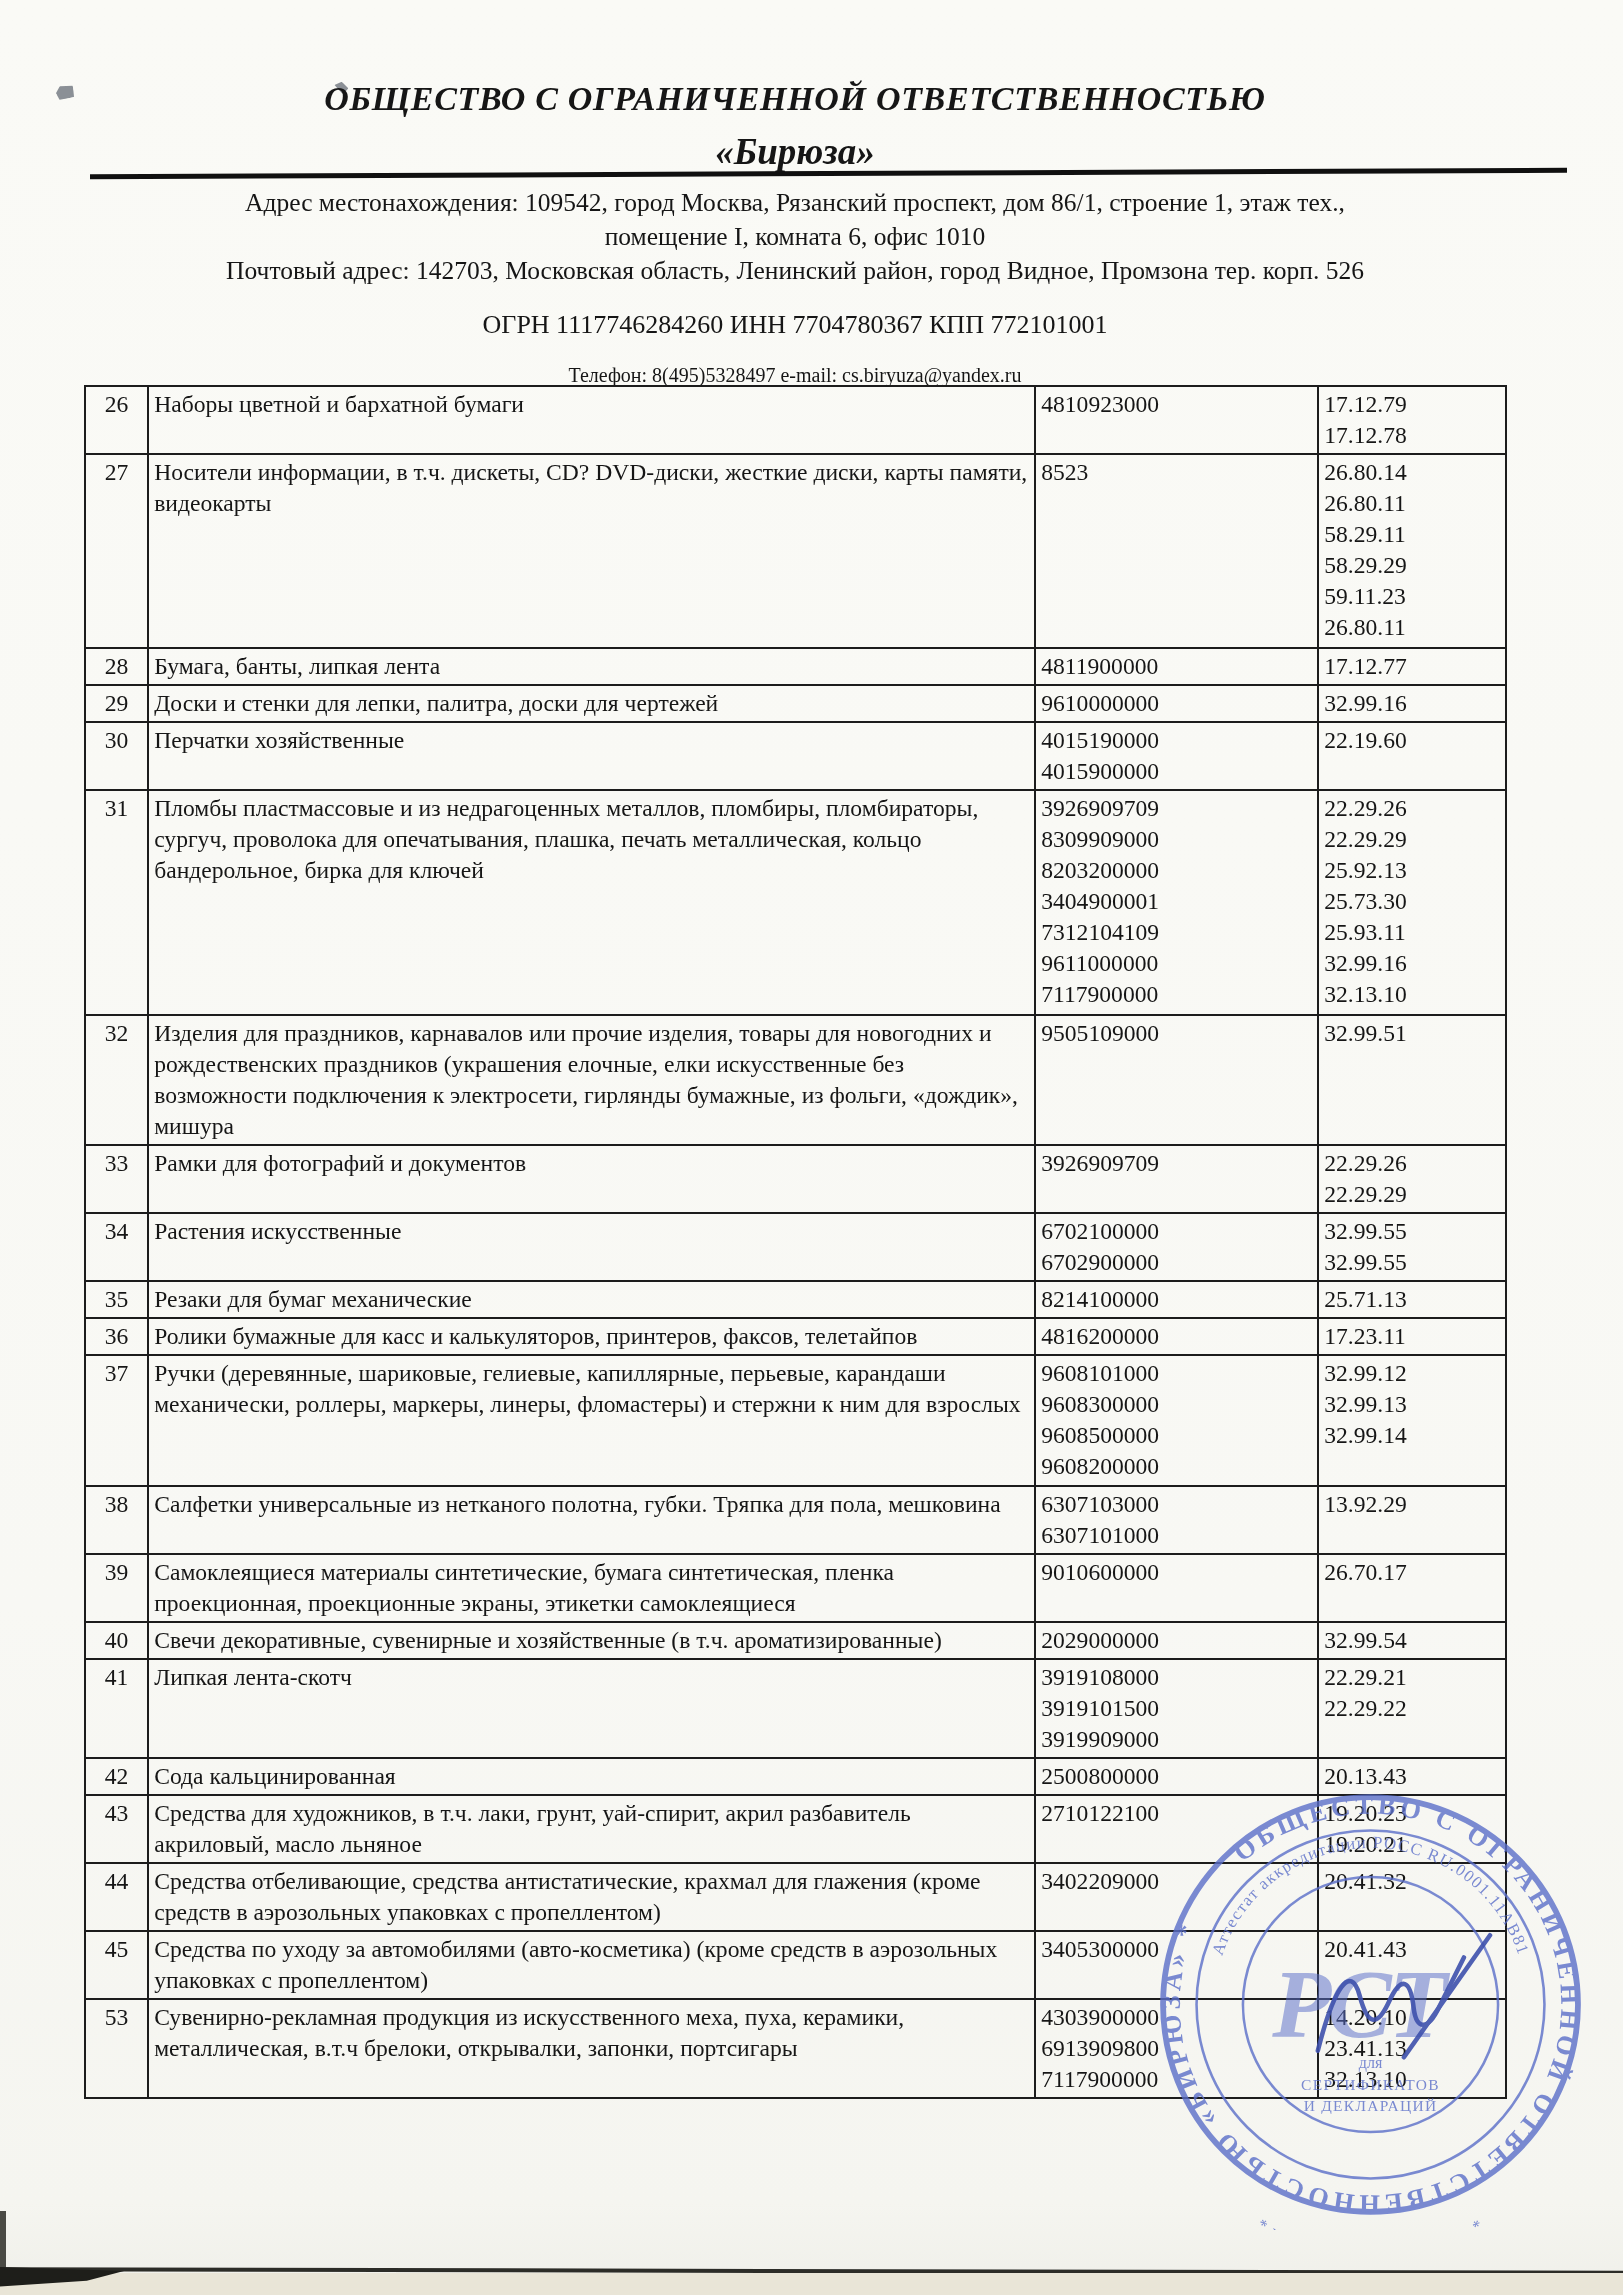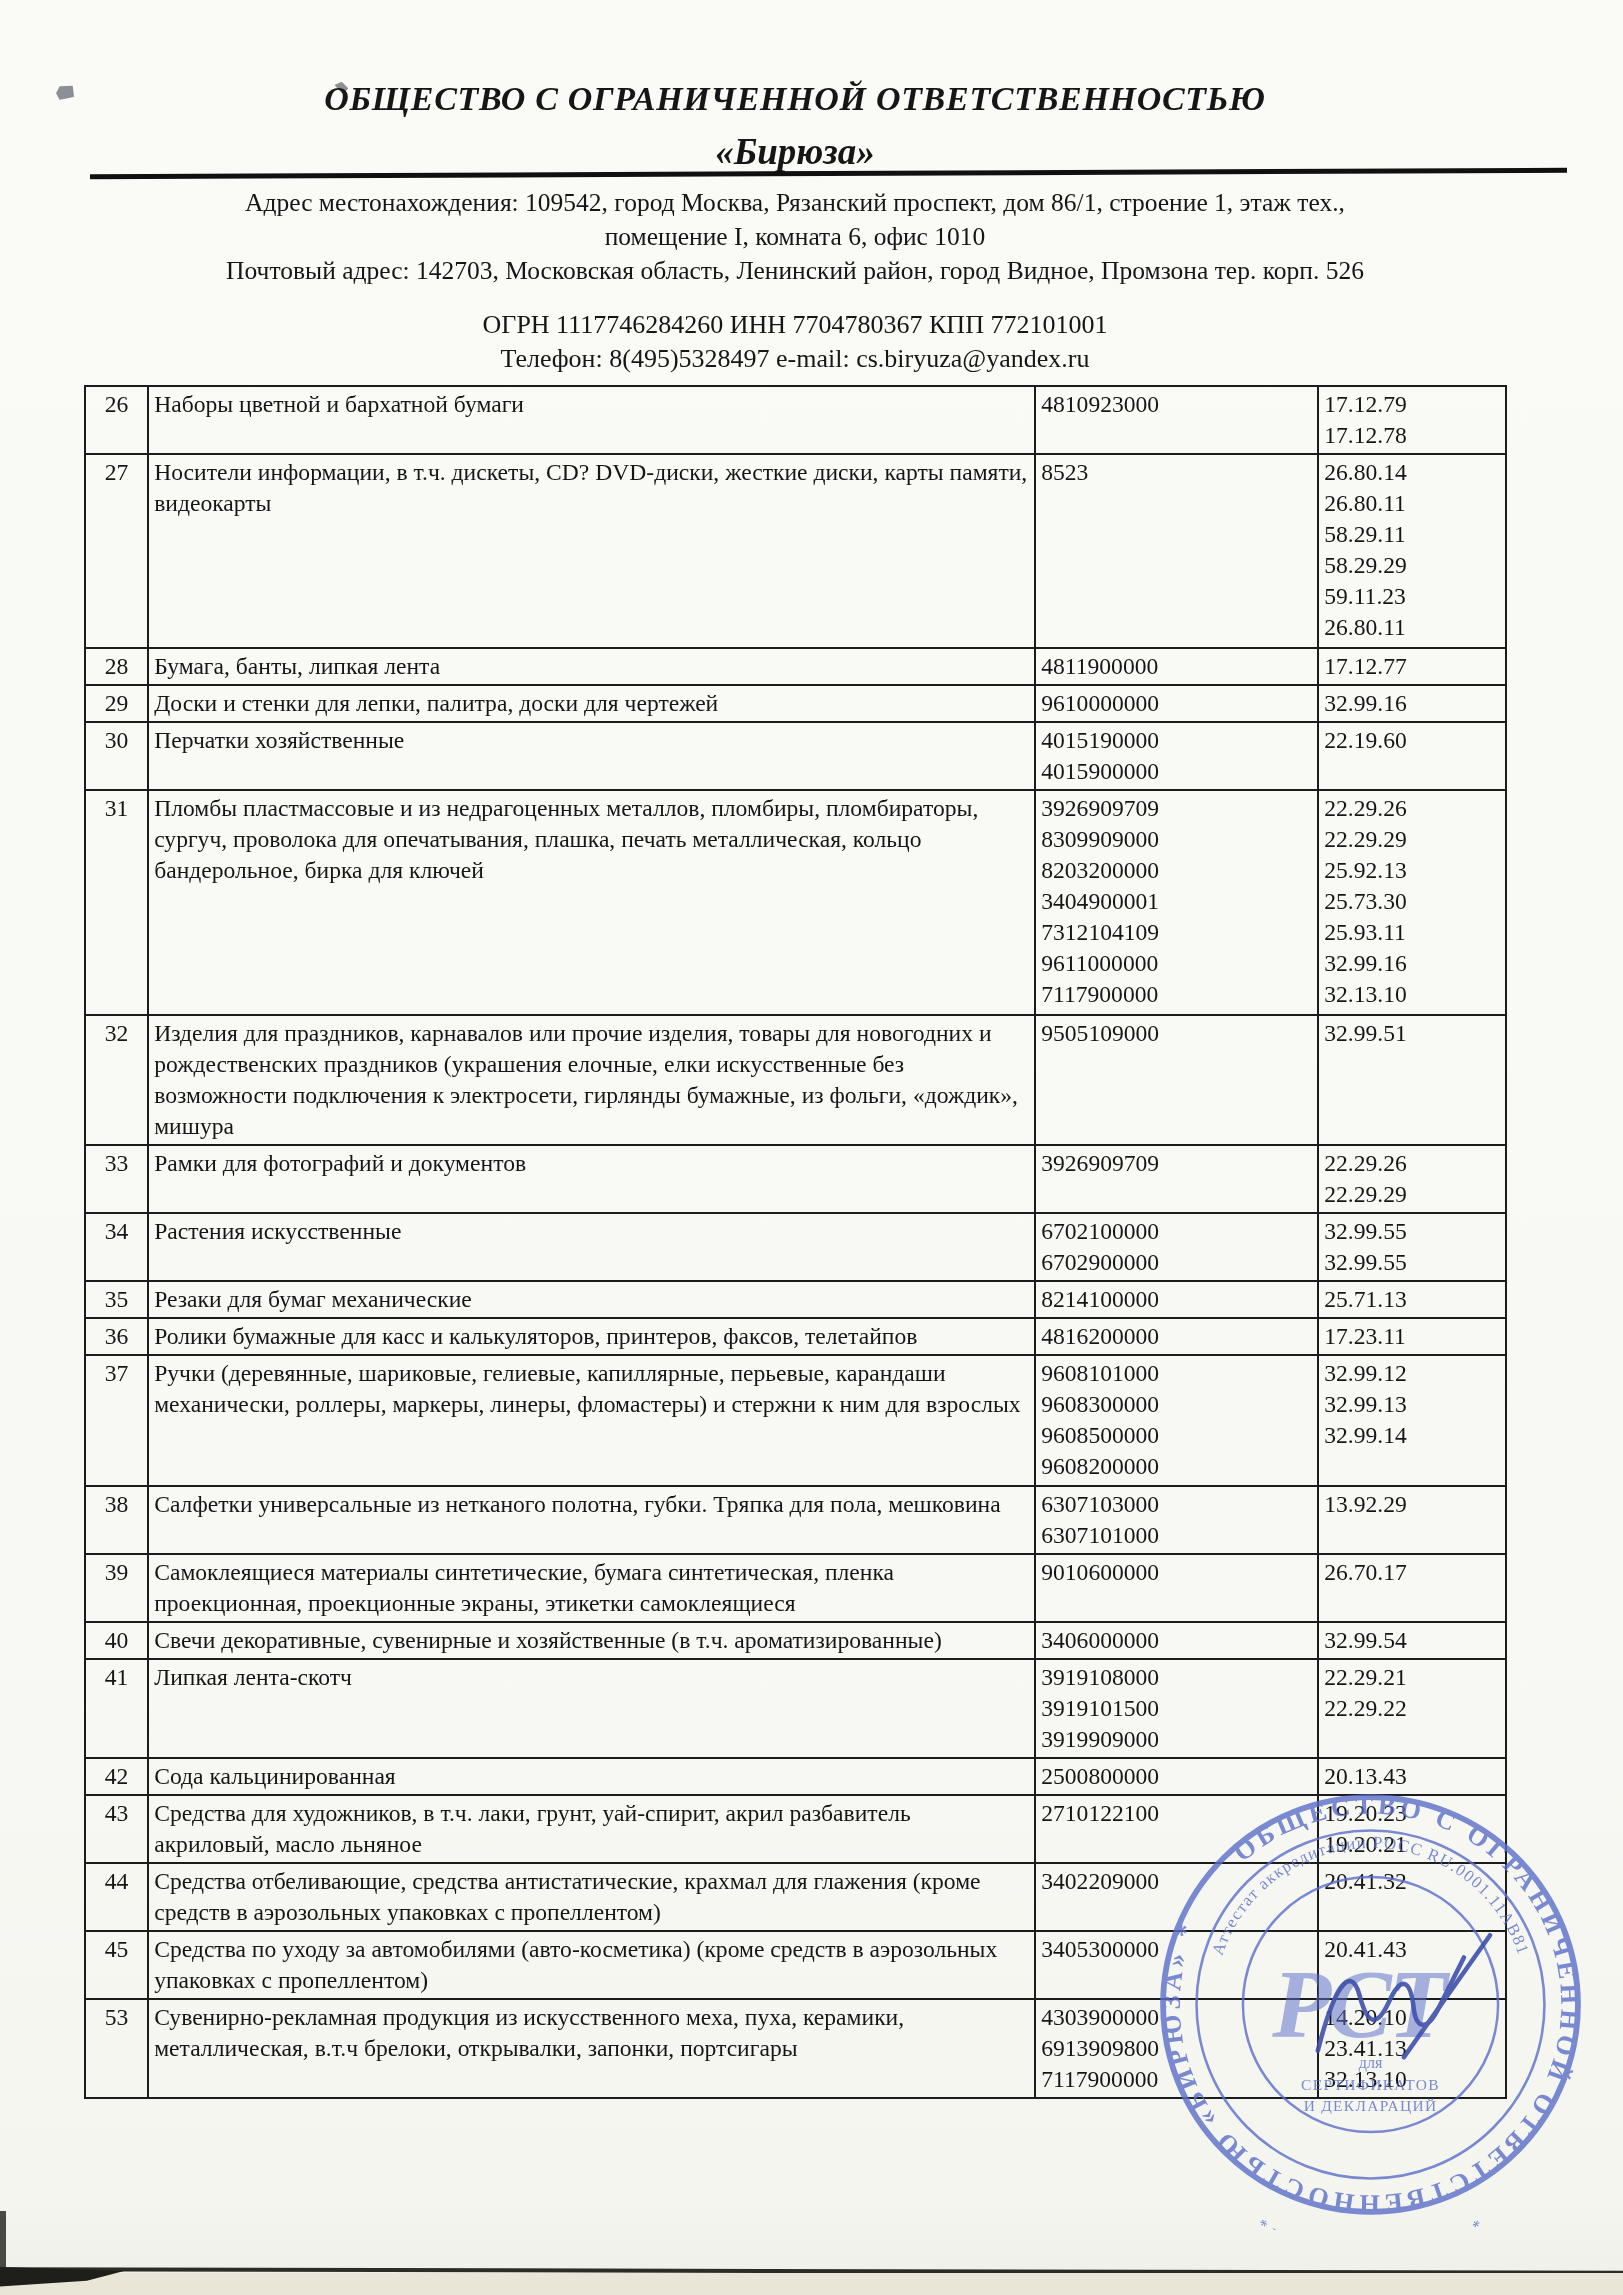--- a/index.html
+++ b/index.html
@@ -15,21 +15,21 @@
   }
   
   .hdr-line{position:absolute;left:33px;width:1524px;text-align:center;}
   .company-type{top:80px;font-size:34px;font-weight:bold;font-style:italic;letter-spacing:0.7px;}
   .company-name{top:130px;font-size:37px;font-weight:bold;font-style:italic;}
   .title-rule{position:absolute;top:171px;left:90px;width:1477px;height:4.6px;background:#101010;transform:rotate(-0.25deg);}
   .addr1{top:188px;font-size:25.5px;}
   .addr2{top:222px;font-size:25.5px;}
   .postal{top:256px;font-size:25.5px;}
   .ogrn{top:310px;font-size:26px;}
-  .phone{top:344px;font-size:26px;}
+  .phone{top:364px;font-size:20px;}
   
   table.products{
     position:absolute;top:385px;left:84px;
     width:1421px;
     border-collapse:collapse;table-layout:fixed;
     font-size:23.6px;line-height:31px;
   }
   table.products td{
     border:2px solid #1c1c1c;
     vertical-align:top;
@@ -200,21 +200,21 @@
     <tr>
       <td class="c-num" style="height: 37px;">39</td>
       <td class="c-desc">Самоклеящиеся материалы синтетические, бумага синтетическая, пленка проекционная, проекционные экраны, этикетки самоклеящиеся</td>
       <td class="c-code">9010600000</td>
       <td class="c-class">26.70.17</td>
     </tr>
 
     <tr>
       <td class="c-num" style="height: 37px;">40</td>
       <td class="c-desc">Свечи декоративные, сувенирные и хозяйственные (в т.ч. ароматизированные)</td>
-      <td class="c-code">3406000000</td>
+      <td class="c-code">2029000000</td>
       <td class="c-class">32.99.54</td>
     </tr>
 
     <tr>
       <td class="c-num" style="height: 99px;">41</td>
       <td class="c-desc">Липкая лента-скотч</td>
       <td class="c-code">3919108000
 3919101500
 3919909000</td>
       <td class="c-class">22.29.21

